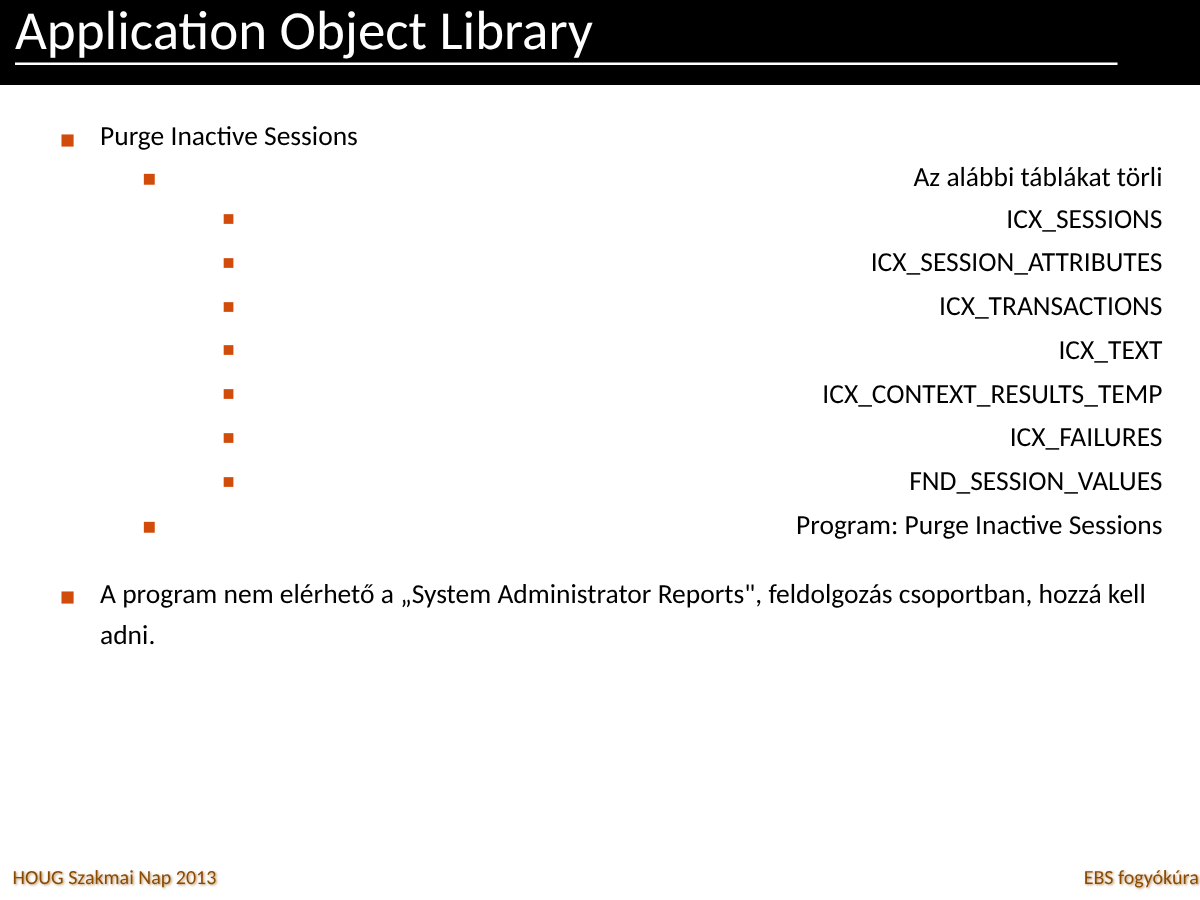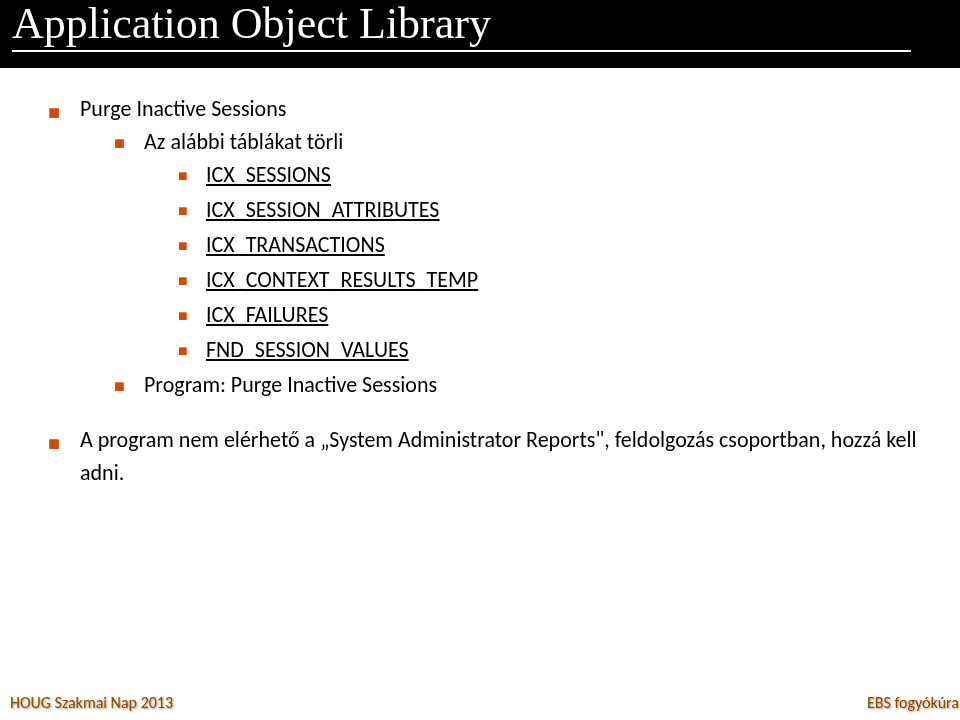--- a/index.html
+++ b/index.html
@@ -17,21 +17,20 @@
     height: 720px;
     background: #fff;
   }
   .title-bar {
     background: #000;
     color: #fff;
     padding: 2px 0 16px 12px;
     font-size: 44px;
     font-weight: 400;
     line-height: 1;
-    font-family: Liberation Serif, serif;
   }
   .title-bar .underline {
     border-bottom: 2px solid #fff;
     display: inline-block;
     padding-right: 420px;
     padding-bottom: 4px;
   }
   .content {
     padding: 24px 30px 0 48px;
     font-size: 22px;
@@ -56,32 +55,32 @@
     color: #d14c0a;
     font-size: 20px;
   }
   .lvl2 {
     padding-left: 34px;
   }
   .lvl2 > li {
     position: relative;
     padding-left: 30px;
     margin-bottom: 2px;
+    text-align: right;
   }
   .lvl2 > li::before {
     content: "■";
     position: absolute;
     left: 0;
     top: 5px;
     color: #d14c0a;
     font-size: 18px;
   }
   .lvl3 {
     padding-left: 34px;
-    text-decoration: underline;
   }
   .lvl3 > li {
     position: relative;
     padding-left: 28px;
     margin-bottom: 2px;
   }
   .lvl3 > li::before {
     content: "■";
     position: absolute;
     left: 0;
@@ -128,20 +127,21 @@
     <ul class="lvl1">
       <li>
         <span>Purge Inactive Sessions</span>
         <ul class="lvl2">
           <li>
             <span>Az alábbi táblákat törli</span>
             <ul class="lvl3">
               <li><span>ICX_SESSIONS</span></li>
               <li><span>ICX_SESSION_ATTRIBUTES</span></li>
               <li><span>ICX_TRANSACTIONS</span></li>
+              <li><span>ICX_TEXT</span></li>
               <li><span>ICX_CONTEXT_RESULTS_TEMP</span></li>
               <li><span>ICX_FAILURES</span></li>
               <li><span>FND_SESSION_VALUES</span></li>
             </ul>
           </li>
           <li>
             <span>Program: Purge Inactive Sessions</span>
           </li>
         </ul>
       </li>

